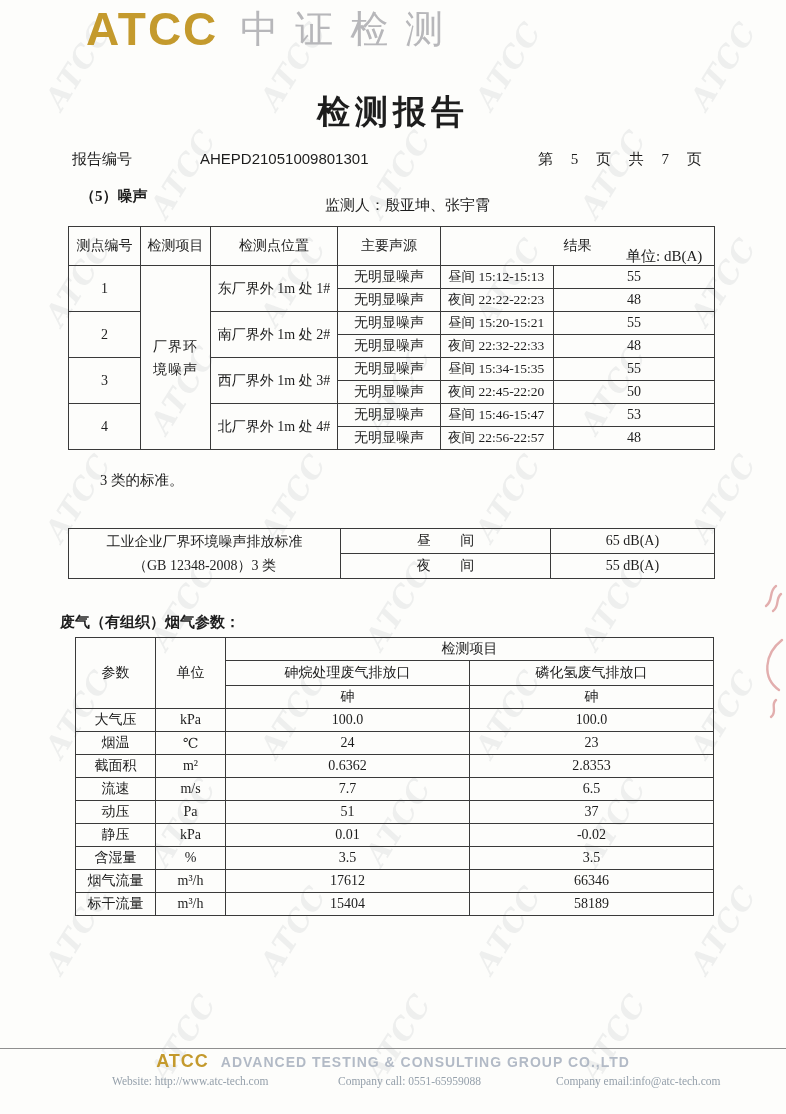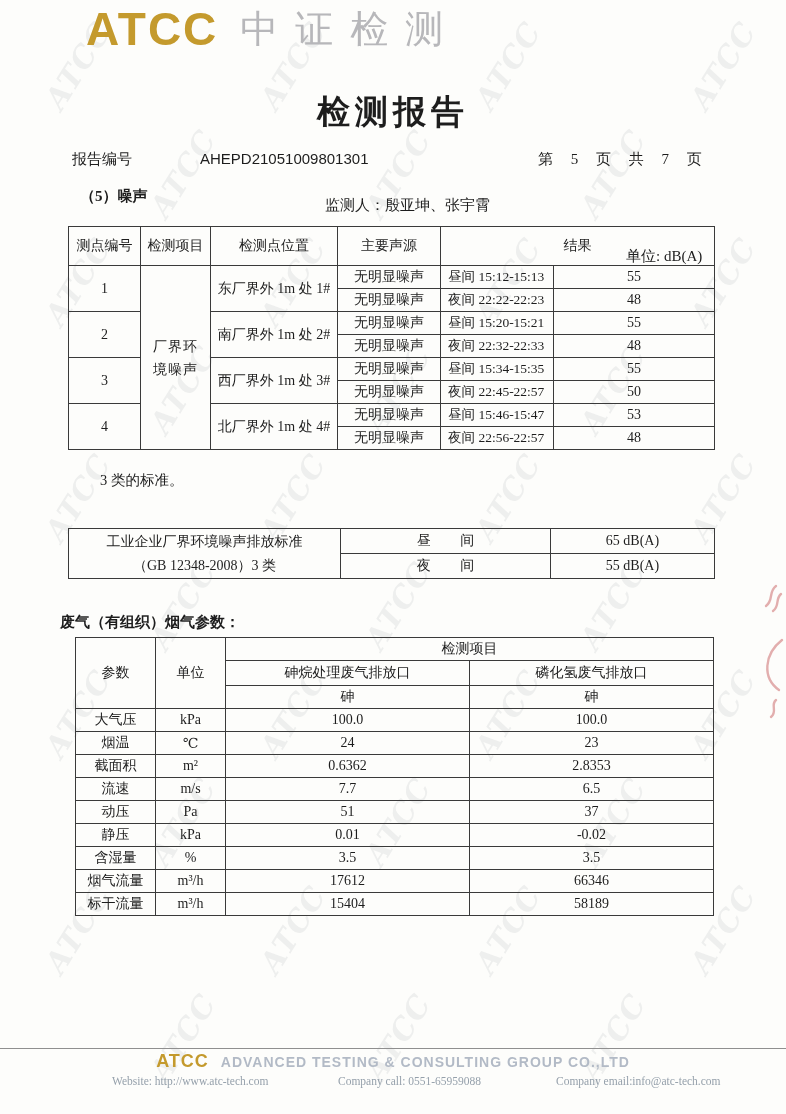--- a/index.html
+++ b/index.html
@@ -195,21 +195,21 @@
       </tr>
       <tr>
         <td rowspan="2">3</td>
         <td rowspan="2">西厂界外 1m 处 3#</td>
         <td>无明显噪声</td>
         <td class="period-cell">昼间 15:34-15:35</td>
         <td>55</td>
       </tr>
       <tr>
         <td>无明显噪声</td>
-        <td class="period-cell">夜间 22:45-22:57</td>
+        <td class="period-cell">夜间 22:45-22:20</td>
         <td>50</td>
       </tr>
       <tr>
         <td rowspan="2">4</td>
         <td rowspan="2">北厂界外 1m 处 4#</td>
         <td>无明显噪声</td>
         <td class="period-cell">昼间 15:46-15:47</td>
         <td>53</td>
       </tr>
       <tr>

